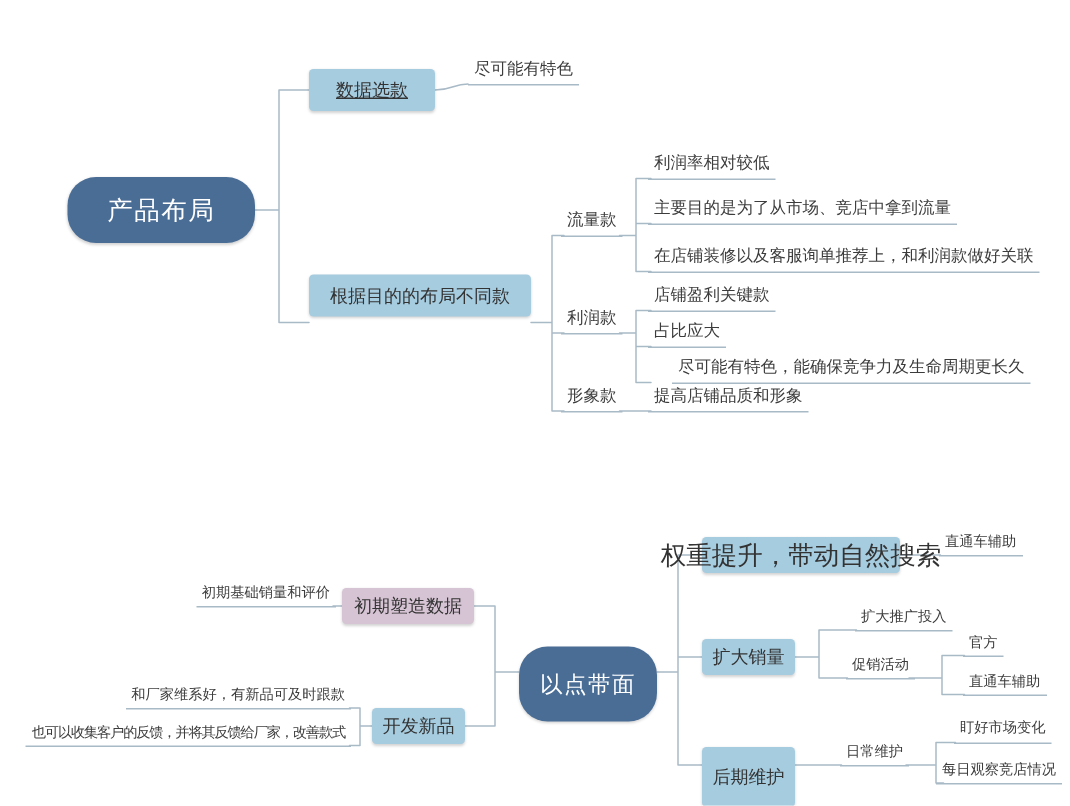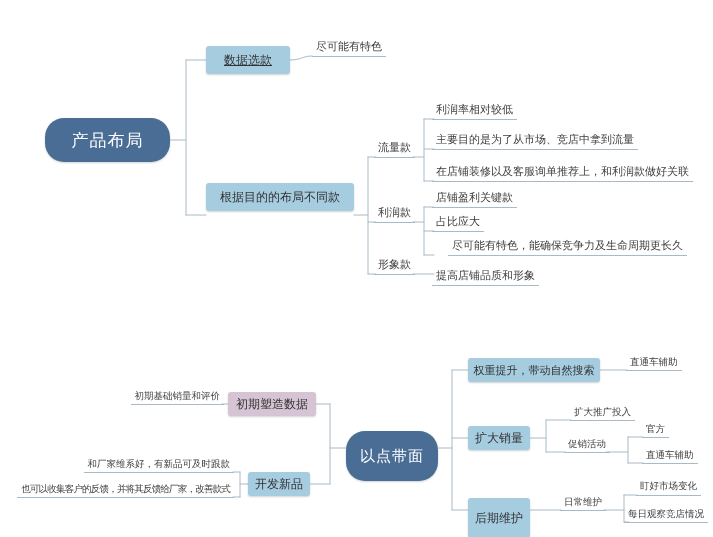--- a/index.html
+++ b/index.html
@@ -22,21 +22,21 @@
   .connector{fill:none;stroke:var(--line);stroke-width:1;stroke-linecap:round;}
   .topic{
     position:absolute;display:flex;align-items:center;justify-content:center;
     border-radius:3px;box-shadow:0 1px 2px rgba(0,0,0,.18);
     white-space:nowrap;box-sizing:border-box;
   }
   .topic.root{background:var(--root-bg);color:var(--root-text);font-weight:normal;font-size:17px;letter-spacing:1px;border-radius:19px;}
   .topic.root.small{font-size:15px;}
   .topic.sub{background:var(--branch-bg);color:var(--branch-text);font-size:12px;}
   .topic.sub.alt{background:var(--branch-alt-bg);}
-  .topic.sub.tightfont{font-size:11px;font-family:Liberation Mono, monospace;}
+  .topic.sub.tightfont{font-size:17px;font-family:Liberation Mono, monospace;}
   .leaf{
     position:absolute;font-size:11px;line-height:15px;padding:0 4px 2px;
     border-bottom:1px solid var(--line);color:var(--leaf-text);white-space:nowrap;
   }
   .leaf2{
     position:absolute;font-size:9.5px;line-height:13px;padding:0 4px 2px;
     border-bottom:1px solid var(--line);color:var(--leaf-text);white-space:nowrap;
   }
   .leaf2.tight{letter-spacing:-0.8px;}
 </style>
@@ -62,21 +62,21 @@
   <div class="leaf" style="left:432px;top:102px;">利润率相对较低</div>
   <div class="leaf" style="left:432px;top:132px;">主要目的是为了从市场、竞店中拿到流量</div>
   <div class="leaf" style="left:432px;top:164px;">在店铺装修以及客服询单推荐上，和利润款做好关联</div>
 
   <div class="leaf" style="left:374px;top:205px;">利润款</div>
   <div class="leaf" style="left:432px;top:190px;">店铺盈利关键款</div>
   <div class="leaf" style="left:432px;top:214px;">占比应大</div>
   <div class="leaf" style="left:432px;top:238px;margin-left:16px;">尽可能有特色，能确保竞争力及生命周期更长久</div>
 
   <div class="leaf" style="left:374px;top:257px;">形象款</div>
-  <div class="leaf" style="left:432px;top:268px;">提高店铺品质和形象</div>
+  <div class="leaf" style="left:432px;top:257px;">提高店铺品质和形象</div>
 
   <div class="topic root small" style="left:346px;top:431px;width:92px;height:50px;">以点带面</div>
 
   <div class="topic sub alt" style="left:228px;top:392px;width:88px;height:24px;">初期塑造数据</div>
   <div class="leaf2" style="right:489px;top:389px;">初期基础销量和评价</div>
 
   <div class="topic sub" style="left:248px;top:472px;width:62px;height:24px;">开发新品</div>
   <div class="leaf2" style="right:479px;top:457px;">和厂家维系好，有新品可及时跟款</div>
   <div class="leaf2 tight" style="right:479px;top:482px;">也可以收集客户的反馈，并将其反馈给厂家，改善款式</div>
 

